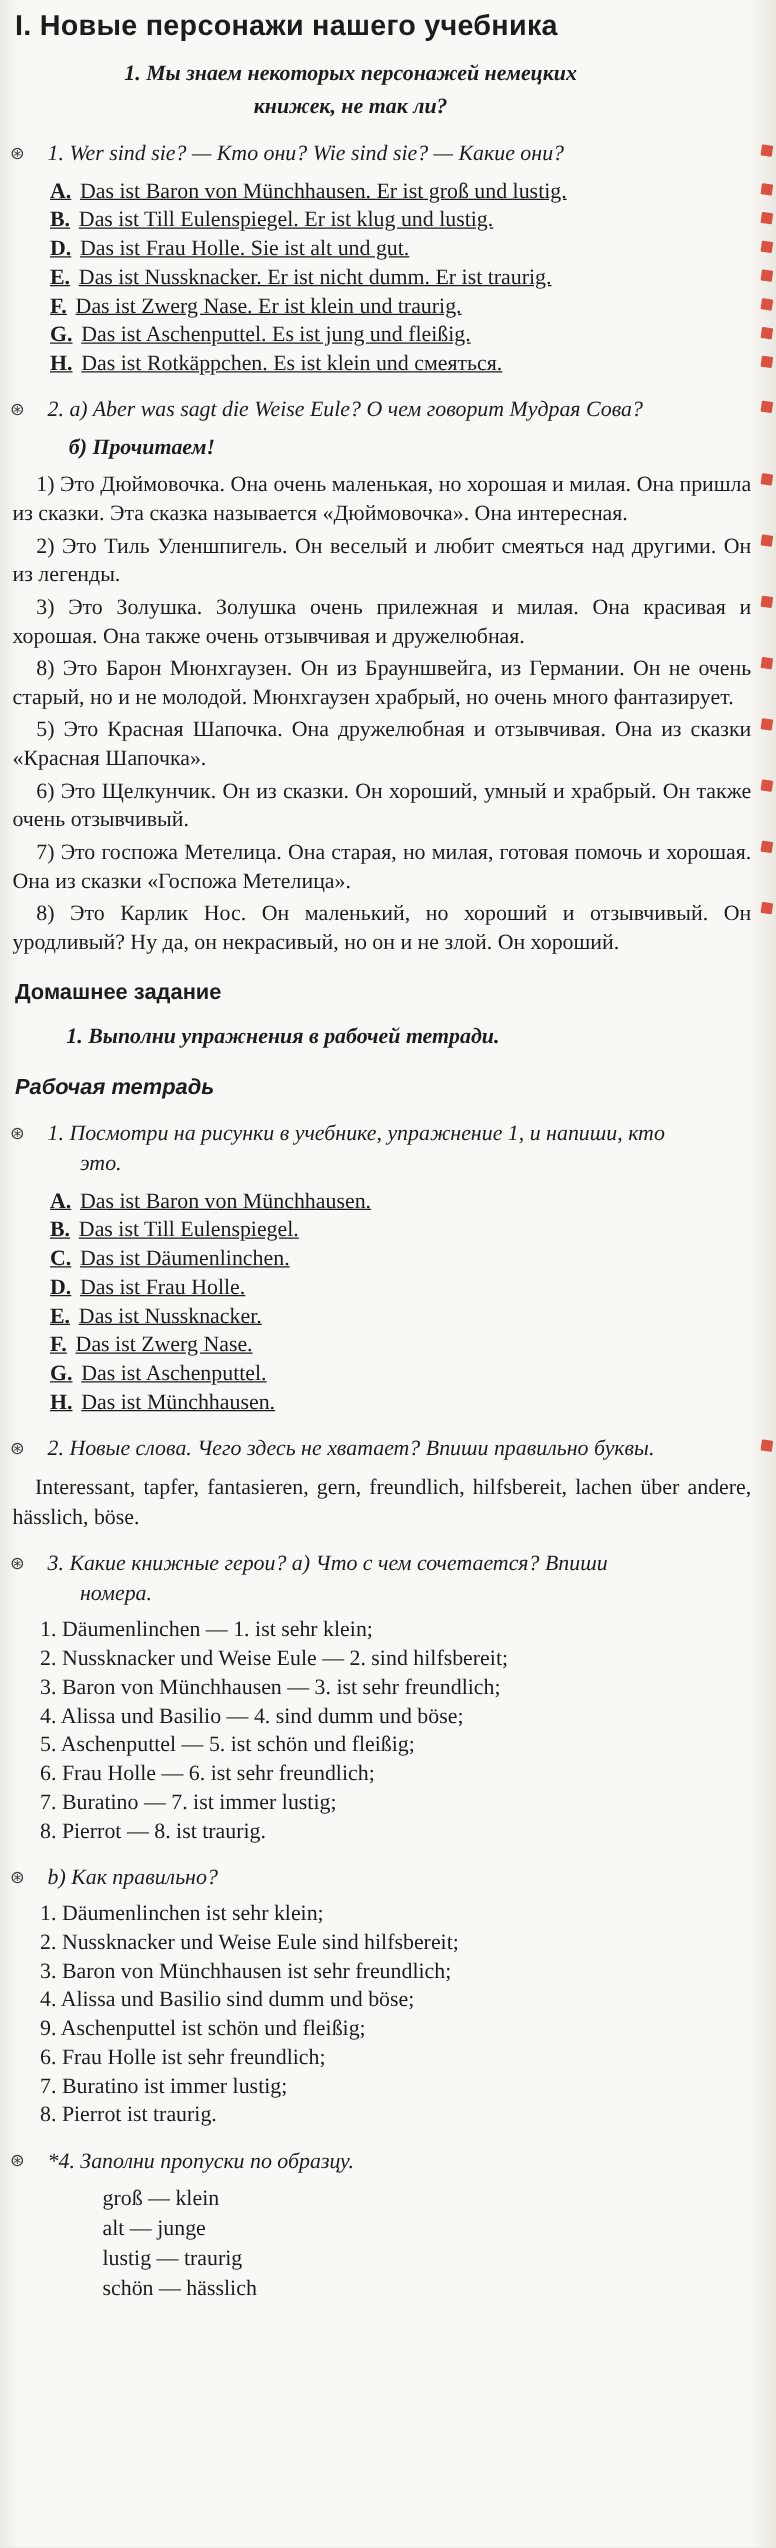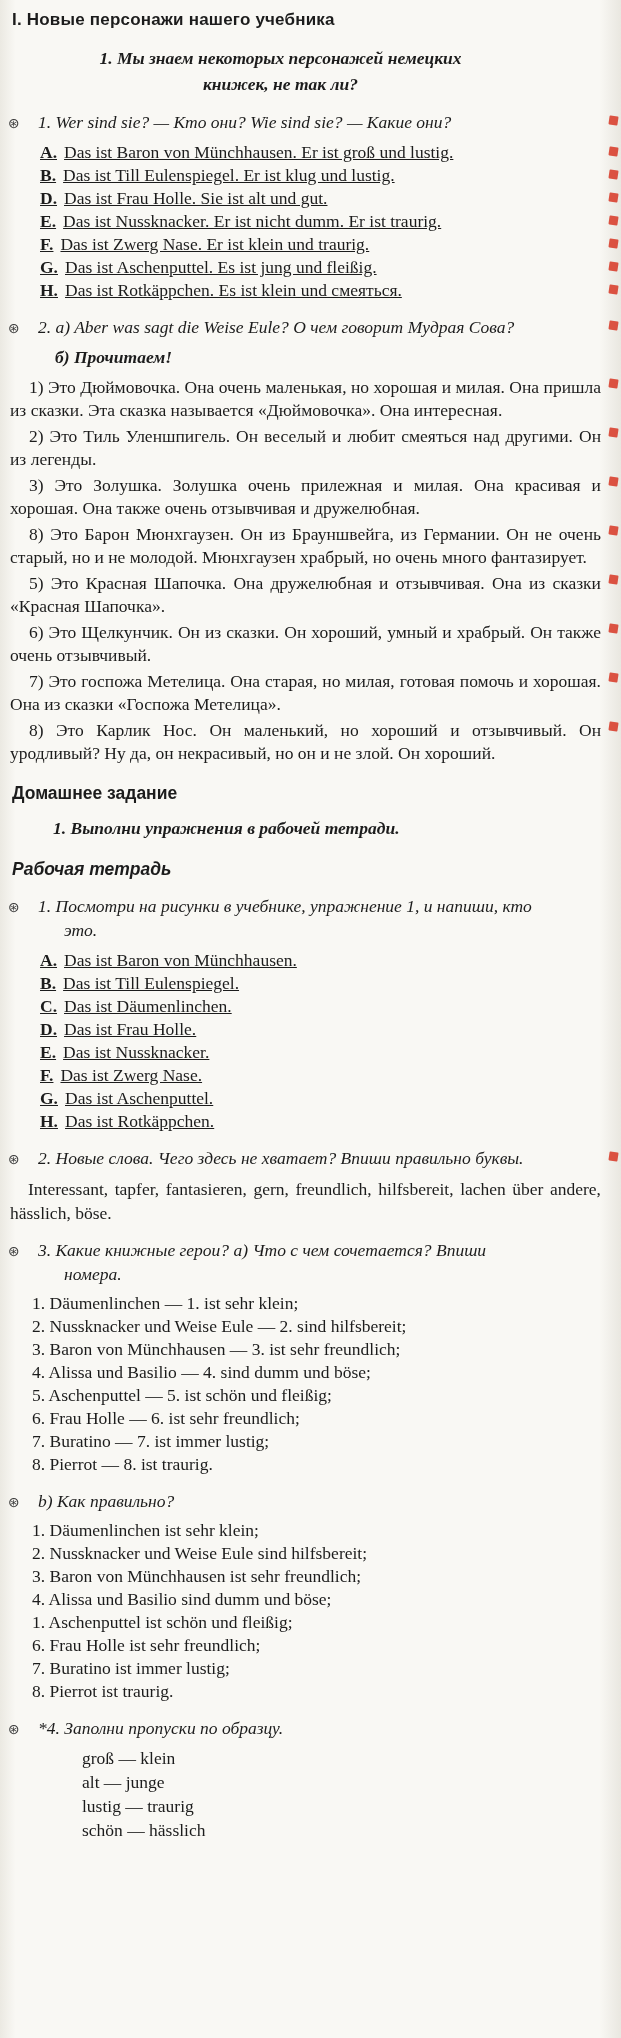--- a/index.html
+++ b/index.html
@@ -16,21 +16,21 @@
     padding: 6px 20px 10px 10px;
     background: linear-gradient(90deg, #ebe9e2 0%, #f9f8f4 2.5%, #f9f8f4 96.5%, #e9e7e0 100%);
     font-size: 17.5px;
     line-height: 24px;
     color: #1c1c1c;
     overflow: hidden;
   }
   .main-title {
     font-family: "Liberation Sans", "DejaVu Sans", sans-serif;
     font-weight: 700;
-    font-size: 17px;
+    font-size: 23px;
     letter-spacing: .2px;
     margin: 2px 0 0 2px;
   }
   .lesson-heading {
     font-weight: 700;
     font-style: italic;
     text-align: center;
     margin: 13px 105px 0 55px;
     line-height: 26px;
   }
@@ -220,21 +220,21 @@
       <div class="abc-line">
       <span class="abc-letter">E.</span><span>Das ist Nussknacker.</span>
     </div>
       <div class="abc-line">
       <span class="abc-letter">F.</span><span>Das ist Zwerg Nase.</span>
     </div>
       <div class="abc-line">
       <span class="abc-letter">G.</span><span>Das ist Aschenputtel.</span>
     </div>
       <div class="abc-line">
-      <span class="abc-letter">H.</span><span>Das ist Rotkäppchen.</span>
+      <span class="abc-letter">H.</span><span>Das ist Münchhausen.</span>
     </div>
     </div>
 
   <div class="ex-header">
     <span class="bullet">⊛</span>
     <span class="htxt">2. Новые слова. Чего здесь не хватает? Впиши правильно буквы.</span>
     <span class="rmk"></span>
   </div>
 
   <div class="wb-words">Interessant, tapfer, fantasieren, gern, freundlich, hilfsbereit, lachen über andere, hässlich, böse.</div>
@@ -260,21 +260,21 @@
     <span class="bullet">⊛</span>
     <span class="htxt">b) Как правильно?</span>
   </div>
 
   <div class="num-list">
 
   <div class="num-line">1. Däumenlinchen ist sehr klein;</div>
       <div class="num-line">2. Nussknacker und Weise Eule sind hilfsbereit;</div>
       <div class="num-line">3. Baron von Münchhausen ist sehr freundlich;</div>
       <div class="num-line">4. Alissa und Basilio sind dumm und böse;</div>
-      <div class="num-line">1. Aschenputtel ist schön und fleißig;</div>
+      <div class="num-line">9. Aschenputtel ist schön und fleißig;</div>
       <div class="num-line">6. Frau Holle ist sehr freundlich;</div>
       <div class="num-line">7. Buratino ist immer lustig;</div>
       <div class="num-line">8. Pierrot ist traurig.</div>
     </div>
 
   <div class="ex-header">
     <span class="bullet">⊛</span>
     <span class="htxt">*4. Заполни пропуски по образцу.</span>
   </div>
 

